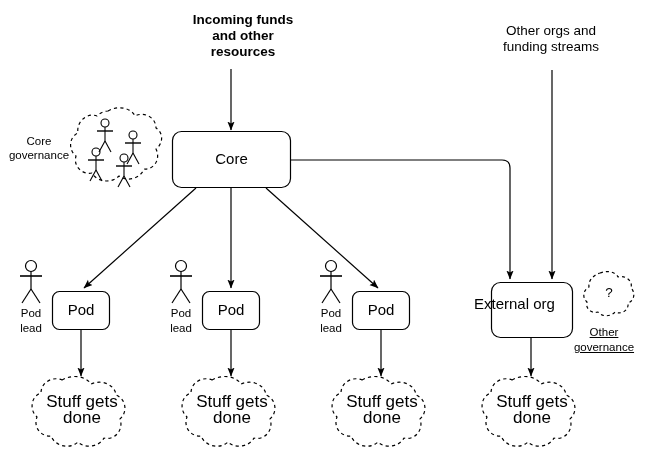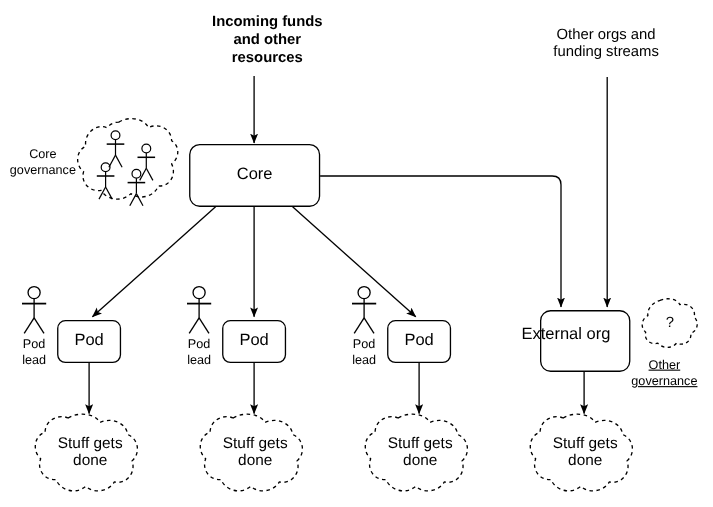--- a/index.html
+++ b/index.html
@@ -35,21 +35,21 @@
   .lbl-free {
     font-size: 13.5px;
   }
   .lbl-node {
     font-size: 15px;
   }
   .lbl-small {
     font-size: 11.5px;
   }
   .lbl-cloud {
-    font-size: 14px;
+    font-size: 17px;
   }
   .lbl-q {
     font-size: 13.5px;
   }
 </style>
 </head>
 <body>
 
 <div id="canvas">
 

